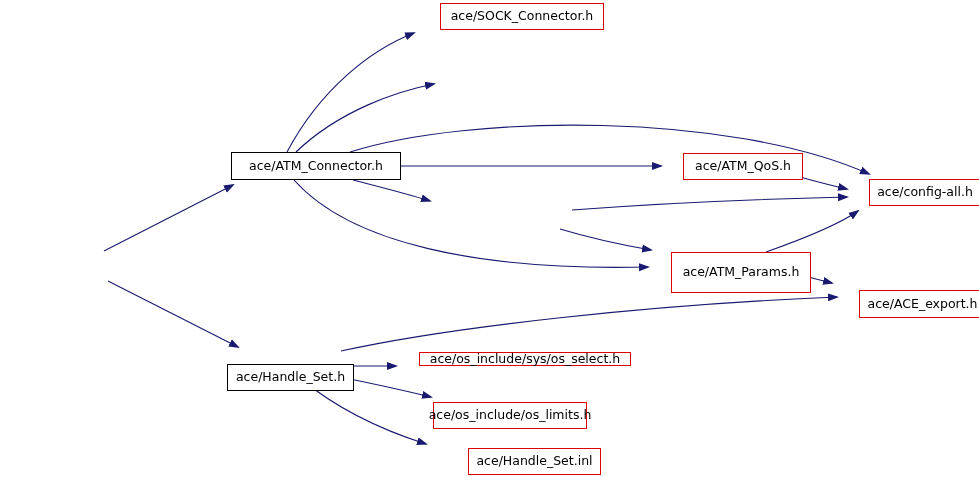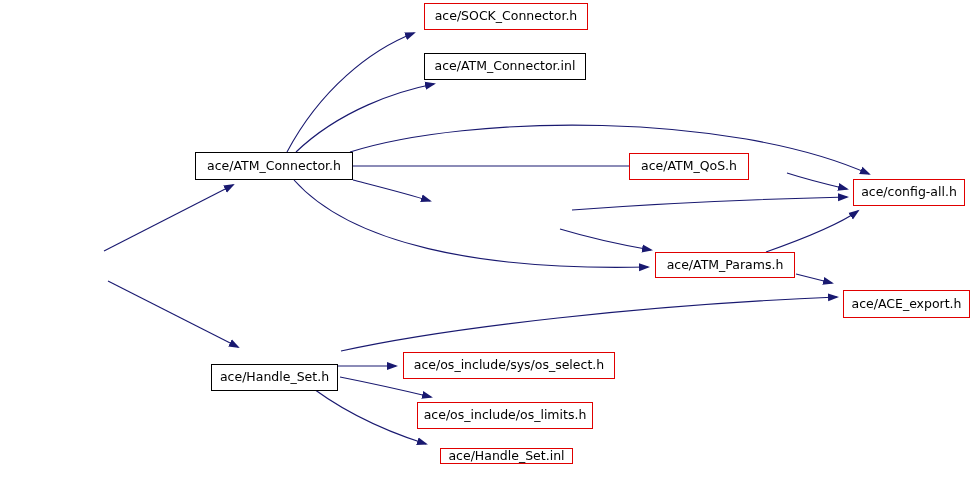--- a/index.html
+++ b/index.html
@@ -28,20 +28,21 @@
     box-sizing: border-box;
     background: var(--node-fill);
     border: 1px solid var(--node-border);
     color: var(--text);
     font-size: 12.5px;
     line-height: 1;
     white-space: nowrap;
     display: flex;
     align-items: center;
     justify-content: center;
+    margin-left: 16px;
   }
   .node.red { border-color: var(--node-border-red); }
   .node.root { background: var(--root-fill); border-width: 2px; }
 </style>
 </head>
 <body>
 
 <div class="canvas">
 
   <svg class="edges" viewBox="0 0 979 477" xmlns="http://www.w3.org/2000/svg">
@@ -63,24 +64,23 @@
     <path class="edge" marker-end="url(#arrow)" d="M560,229 C600,241 628,246 651,250"></path>
     <path class="edge" marker-end="url(#arrow)" d="M766,252 C800,240 838,225 858,211"></path>
     <path class="edge" marker-end="url(#arrow)" d="M796,274 C812,278 820,280 832,283"></path>
     <path class="edge" marker-end="url(#arrow)" d="M341,351 C450,327 645,305 837,297"></path>
     <path class="edge" marker-end="url(#arrow)" d="M338,366 L396,366"></path>
     <path class="edge" marker-end="url(#arrow)" d="M340,377 C375,384 402,390 431,397"></path>
     <path class="edge" marker-end="url(#arrow)" d="M301,379 C340,411 385,431 426,444"></path>
   </svg>
 
   <div class="node red" style="left:424px; top:3px;   width:164px; height:27px">ace/SOCK_Connector.h</div>
-  <div class="node" style="left:424px; top:53px;  width:162px; height:27px">ace/ATM_Connector.inl</div>
-  <div class="node" style="left:195px; top:152px; width:158px; height:28px">ace/ATM_Connector.h</div>
-  <div class="node red" style="left:629px; top:153px; width:120px; height:27px">ace/ATM_QoS.h</div>
+  <div class="node" style="left:215px; top:152px; width:170px; height:28px">ace/ATM_Connector.h</div>
+  <div class="node red" style="left:667px; top:153px; width:120px; height:27px">ace/ATM_QoS.h</div>
   <div class="node red" style="left:853px; top:179px; width:112px; height:27px">ace/config-all.h</div>
-  <div class="node red" style="left:655px; top:252px; width:140px; height:26px">ace/ATM_Params.h</div>
+  <div class="node red" style="left:655px; top:252px; width:140px; height:41px">ace/ATM_Params.h</div>
   <div class="node red" style="left:843px; top:290px; width:127px; height:28px">ace/ACE_export.h</div>
   <div class="node" style="left:211px; top:364px; width:127px; height:27px">ace/Handle_Set.h</div>
-  <div class="node red" style="left:403px; top:352px; width:212px; height:27px">ace/os_include/sys/os_select.h</div>
-  <div class="node red" style="left:417px; top:402px; width:176px; height:27px">ace/os_include/os_limits.h</div>
-  <div class="node red" style="left:440px; top:448px; width:133px; height:16px">ace/Handle_Set.inl</div>
+  <div class="node red" style="left:403px; top:352px; width:212px; height:14px">ace/os_include/sys/os_select.h</div>
+  <div class="node red" style="left:417px; top:402px; width:154px; height:27px">ace/os_include/os_limits.h</div>
+  <div class="node red" style="left:452px; top:448px; width:133px; height:27px">ace/Handle_Set.inl</div>
 
 </div>
 
 </body></html>

